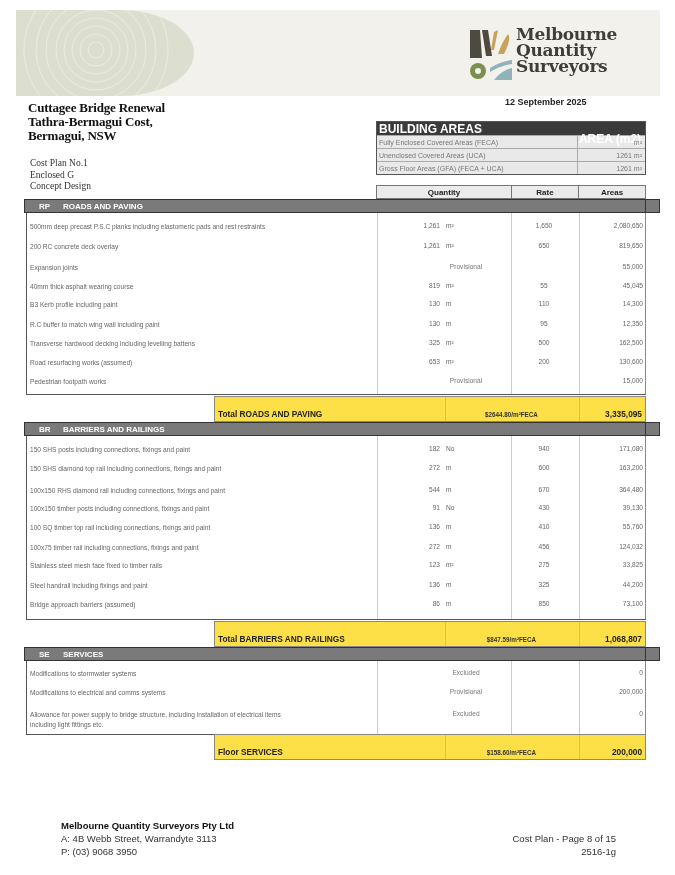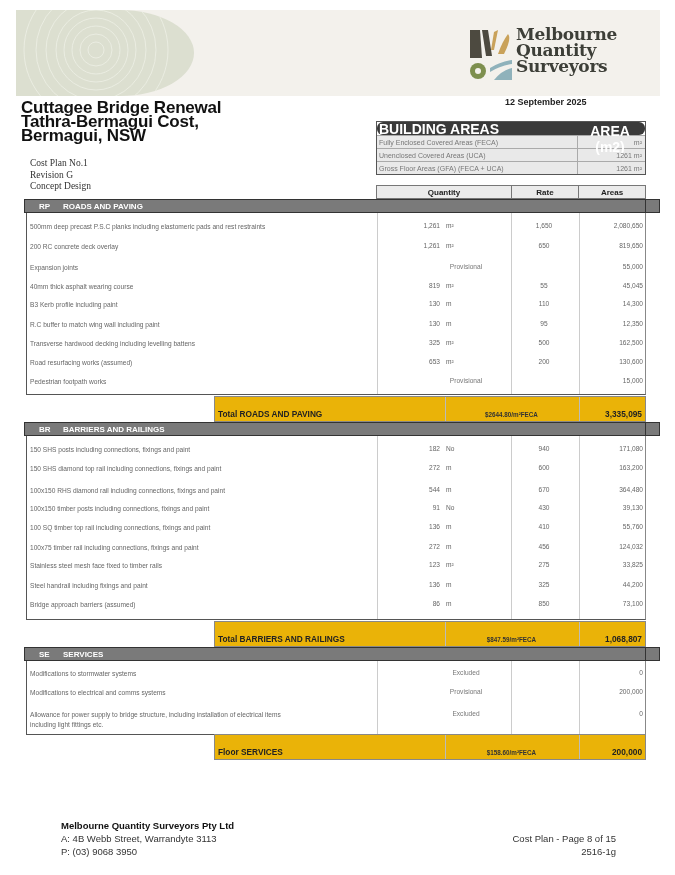--- a/index.html
+++ b/index.html
@@ -6,26 +6,26 @@
   html, body { width: 675px; height: 875px; background: #ffffff; overflow: hidden; }
   body { position: relative; font-family: "Liberation Sans", "DejaVu Sans", sans-serif; color: #555; }
 
   .banner { position: absolute; left: 16px; top: 10px; width: 644px; height: 86px; background: #f3f1ec; overflow: hidden; }
   .rings { position: absolute; left: 0; top: 0; width: 178px; height: 86px; background: #dcdfd0; border-radius: 0 50% 50% 0 / 0 60% 60% 0; overflow: hidden; }
   .rings svg { position: absolute; left: 0; top: 0; }
   .banner-title { position: absolute; left: 222px; top: 34px; font-size: 13.5px; font-weight: bold; color: #222; letter-spacing: 0.2px; }
   .logo { position: absolute; left: 452px; top: 14px; width: 180px; height: 60px; }
   .logo-text { position: absolute; left: 48px; top: 2px; font-family: "DejaVu Serif", serif; font-weight: bold; color: #3d3f38; font-size: 17px; line-height: 16px; letter-spacing: -0.3px; }
 
-  .project { position: absolute; left: 21px; top: 101px; font-family: Liberation Sans, sans-serif; font-weight: bold; color: #111; font-size: 17px; line-height: 14px; letter-spacing: -0.2px; }
+  .project { position: absolute; left: 28px; top: 101px; font-family: Liberation Serif, serif; font-weight: bold; color: #111; font-size: 13px; line-height: 14px; letter-spacing: -0.2px; }
   .project-meta { position: absolute; left: 30px; top: 158px; font-family: "Liberation Serif", serif; color: #333; font-size: 9.5px; line-height: 11.5px; }
   .date { position: absolute; left: 505px; top: 97px; font-size: 9px; color: #222; font-weight: bold; }
 
   .areas { position: absolute; left: 376px; top: 121px; width: 270px; border: 1px solid #555; font-size: 7px; }
-  .areas .hdr { display: flex; background: #3a3a3a; color: #fff; font-size: 14px; font-weight: bold; height: 13px; align-items: center; border-radius: 6px; }
+  .areas .hdr { display: flex; background: #3a3a3a; color: #fff; font-size: 12px; font-weight: bold; height: 13px; align-items: center; }
   .areas .row { display: flex; background: #e9e9e9; color: #777; height: 13px; align-items: center; border-top: 1px solid #aaa; }
   .areas .c1 { width: 201px; padding-left: 2px; border-right: 1px solid #aaa; height: 100%; display: flex; align-items: center; }
   .areas .hdr .c1 { border-right: none; }
   .areas .c2 { flex: 1; text-align: right; padding-right: 3px; }
   .areas .hdr .c2 { text-align: center; margin-top: 20px; }
 
   .colhdr { position: absolute; left: 376px; top: 185px; width: 270px; height: 14px; display: flex; border: 1px solid #777; background: #ebebeb; font-size: 8px; font-weight: bold; color: #222; }
   .colhdr div { display: flex; align-items: center; justify-content: center; border-right: 1px solid #777; }
   .colhdr div:last-child { border-right: none; }
   .colhdr .q { width: 135px; } .colhdr .r { width: 67px; } .colhdr .t { flex: 1; }
@@ -33,21 +33,21 @@
   .sec-bar .code { width: 24px; }
   .sec-bar .rightcap { position: absolute; right: 12px; top: -1px; width: 2px; height: 14px; border-left: 1px solid #333; }
   .vline { position: absolute; top: 0; bottom: 0; width: 1px; background: #ccc; }
   .item { position: absolute; left: 4px; font-size: 6.6px; color: #666; line-height: 9px; }
   .qty { position: absolute; font-size: 6.6px; color: #666; text-align: right; width: 40px; }
   .unit { position: absolute; font-size: 6.6px; color: #666; }
   .prov { position: absolute; font-size: 6.6px; color: #777; width: 60px; text-align: center; }
   .rate { position: absolute; font-size: 6.6px; color: #666; width: 40px; text-align: center; }
   .tot { position: absolute; font-size: 6.6px; color: #666; text-align: right; width: 60px; }
 
-  .total-box { position: absolute; left: 214px; width: 432px; height: 26px; background: #eab308; border: 1px solid #888; }
+  .total-box { position: absolute; left: 214px; width: 432px; height: 26px; background: #fde047; border: 1px solid #888; }
   .total-box .tv { position: absolute; top: 0; bottom: 0; width: 1px; background: #bbb; }
   .total-box .lbl { position: absolute; left: 3px; bottom: 2px; font-size: 8.3px; font-weight: bold; color: #222; }
   .total-box .rt { position: absolute; left: 230px; width: 133px; bottom: 3px; font-size: 6.3px; font-weight: bold; color: #333; text-align: center; }
   .total-box .amt { position: absolute; right: 3px; bottom: 2px; font-size: 8.3px; font-weight: bold; color: #222; }
 
   .footer { position: absolute; left: 61px; top: 819px; font-size: 9.5px; color: #333; line-height: 13px; }
   .footer .co { font-weight: bold; color: #111; }
   .footer-r { position: absolute; right: 59px; top: 832px; font-size: 9.5px; color: #333; line-height: 13px; text-align: right; }
 </style>
 </head>
@@ -87,21 +87,21 @@
   </div>
 </div>
 
 <div class="project">
   <div>Cuttagee Bridge Renewal</div>
   <div>Tathra-Bermagui Cost,</div>
   <div>Bermagui, NSW</div>
 </div>
 <div class="project-meta">
   <div>Cost Plan No.1</div>
-  <div>Revision G</div>
+  <div>Enclosed G</div>
   <div>Concept Design</div>
 </div>
 <div class="date">12 September 2025</div>
 
 <div class="areas">
   <div class="hdr">
     <div class="c1">BUILDING AREAS</div>
     <div class="c2">AREA (m2)</div>
   </div>
   <div class="row">

